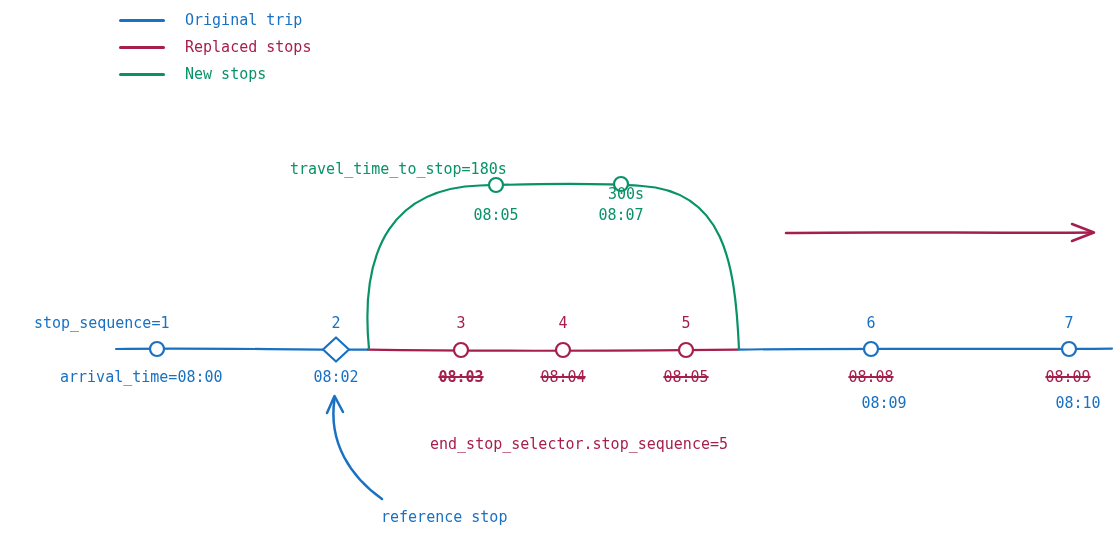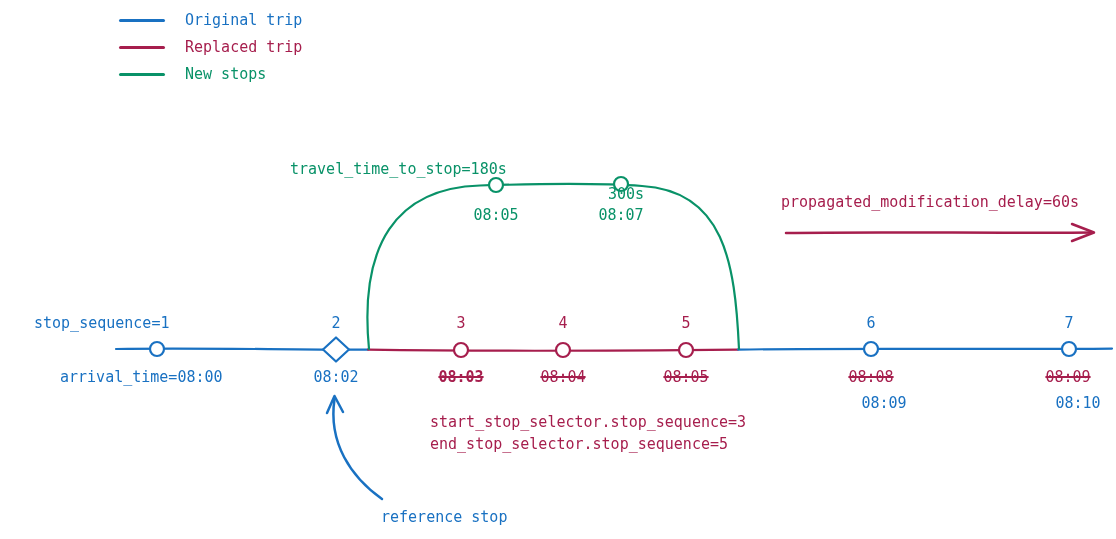--- a/index.html
+++ b/index.html
@@ -68,48 +68,46 @@
     <path class="s-red thick" d="M1072 224 L1094 232.5 L1072 241"></path>
 
     <path class="s-blue thick" d="M382 499 C 351 477, 328 443, 334.5 399"></path>
     <path class="s-blue thick" d="M327 413 L334.5 396 L343 412"></path>
   </svg>
 
   <div>
     <span class="swatch bg-blue" style="left:119px;top:19px;"></span>
     <span class="t blue" style="left:185px;top:11px;">Original trip</span>
     <span class="swatch bg-red" style="left:119px;top:46px;"></span>
-    <span class="t red" style="left:185px;top:38px;">Replaced trip</span>
+    <span class="t red" style="left:185px;top:38px;">Replaced stops</span>
     <span class="swatch bg-green" style="left:119px;top:73px;"></span>
     <span class="t green" style="left:185px;top:65px;text-align:right;">New stops</span>
   </div>
 
   <span class="t green" style="left:290px;top:160px;">travel_time_to_stop=180s</span>
   <span class="t green" style="left:608px;top:149px;margin-top:36px;">300s</span>
   <span class="t green center" style="left:496px;top:206px;">08:05</span>
   <span class="t green center" style="left:621px;top:206px;">08:07</span>
 
-  <span class="t red" style="left:781px;top:193px;">propagated_modification_delay=60s</span>
 
   <span class="t blue" style="left:34px;top:314px;">stop_sequence=1</span>
   <span class="t blue center" style="left:336px;top:314px;">2</span>
   <span class="t red center" style="left:461px;top:314px;">3</span>
   <span class="t red center" style="left:563px;top:314px;">4</span>
   <span class="t red center" style="left:686px;top:314px;">5</span>
   <span class="t blue center" style="left:871px;top:314px;">6</span>
   <span class="t blue center" style="left:1069px;top:314px;">7</span>
 
   <span class="t blue" style="left:12px;top:368px;margin-left:48px;">arrival_time=08:00</span>
   <span class="t blue center" style="left:336px;top:368px;">08:02</span>
   <span class="t red strike center" style="left:461px;top:368px;font-weight:bold;">08:03</span>
   <span class="t red strike center" style="left:563px;top:368px;">08:04</span>
   <span class="t red strike center" style="left:686px;top:368px;">08:05</span>
   <span class="t red strike center" style="left:871px;top:368px;">08:08</span>
   <span class="t red strike center" style="left:1068px;top:368px;">08:09</span>
   <span class="t blue center" style="left:884px;top:394px;">08:09</span>
   <span class="t blue center" style="left:1078px;top:394px;">08:10</span>
 
-  <span class="t red" style="left:430px;top:413px;">start_stop_selector.stop_sequence=3</span>
   <span class="t red" style="left:430px;top:435px;">end_stop_selector.stop_sequence=5</span>
 
   <span class="t blue" style="left:381px;top:508px;">reference stop</span>
 
 </div>
 
 </body></html>

